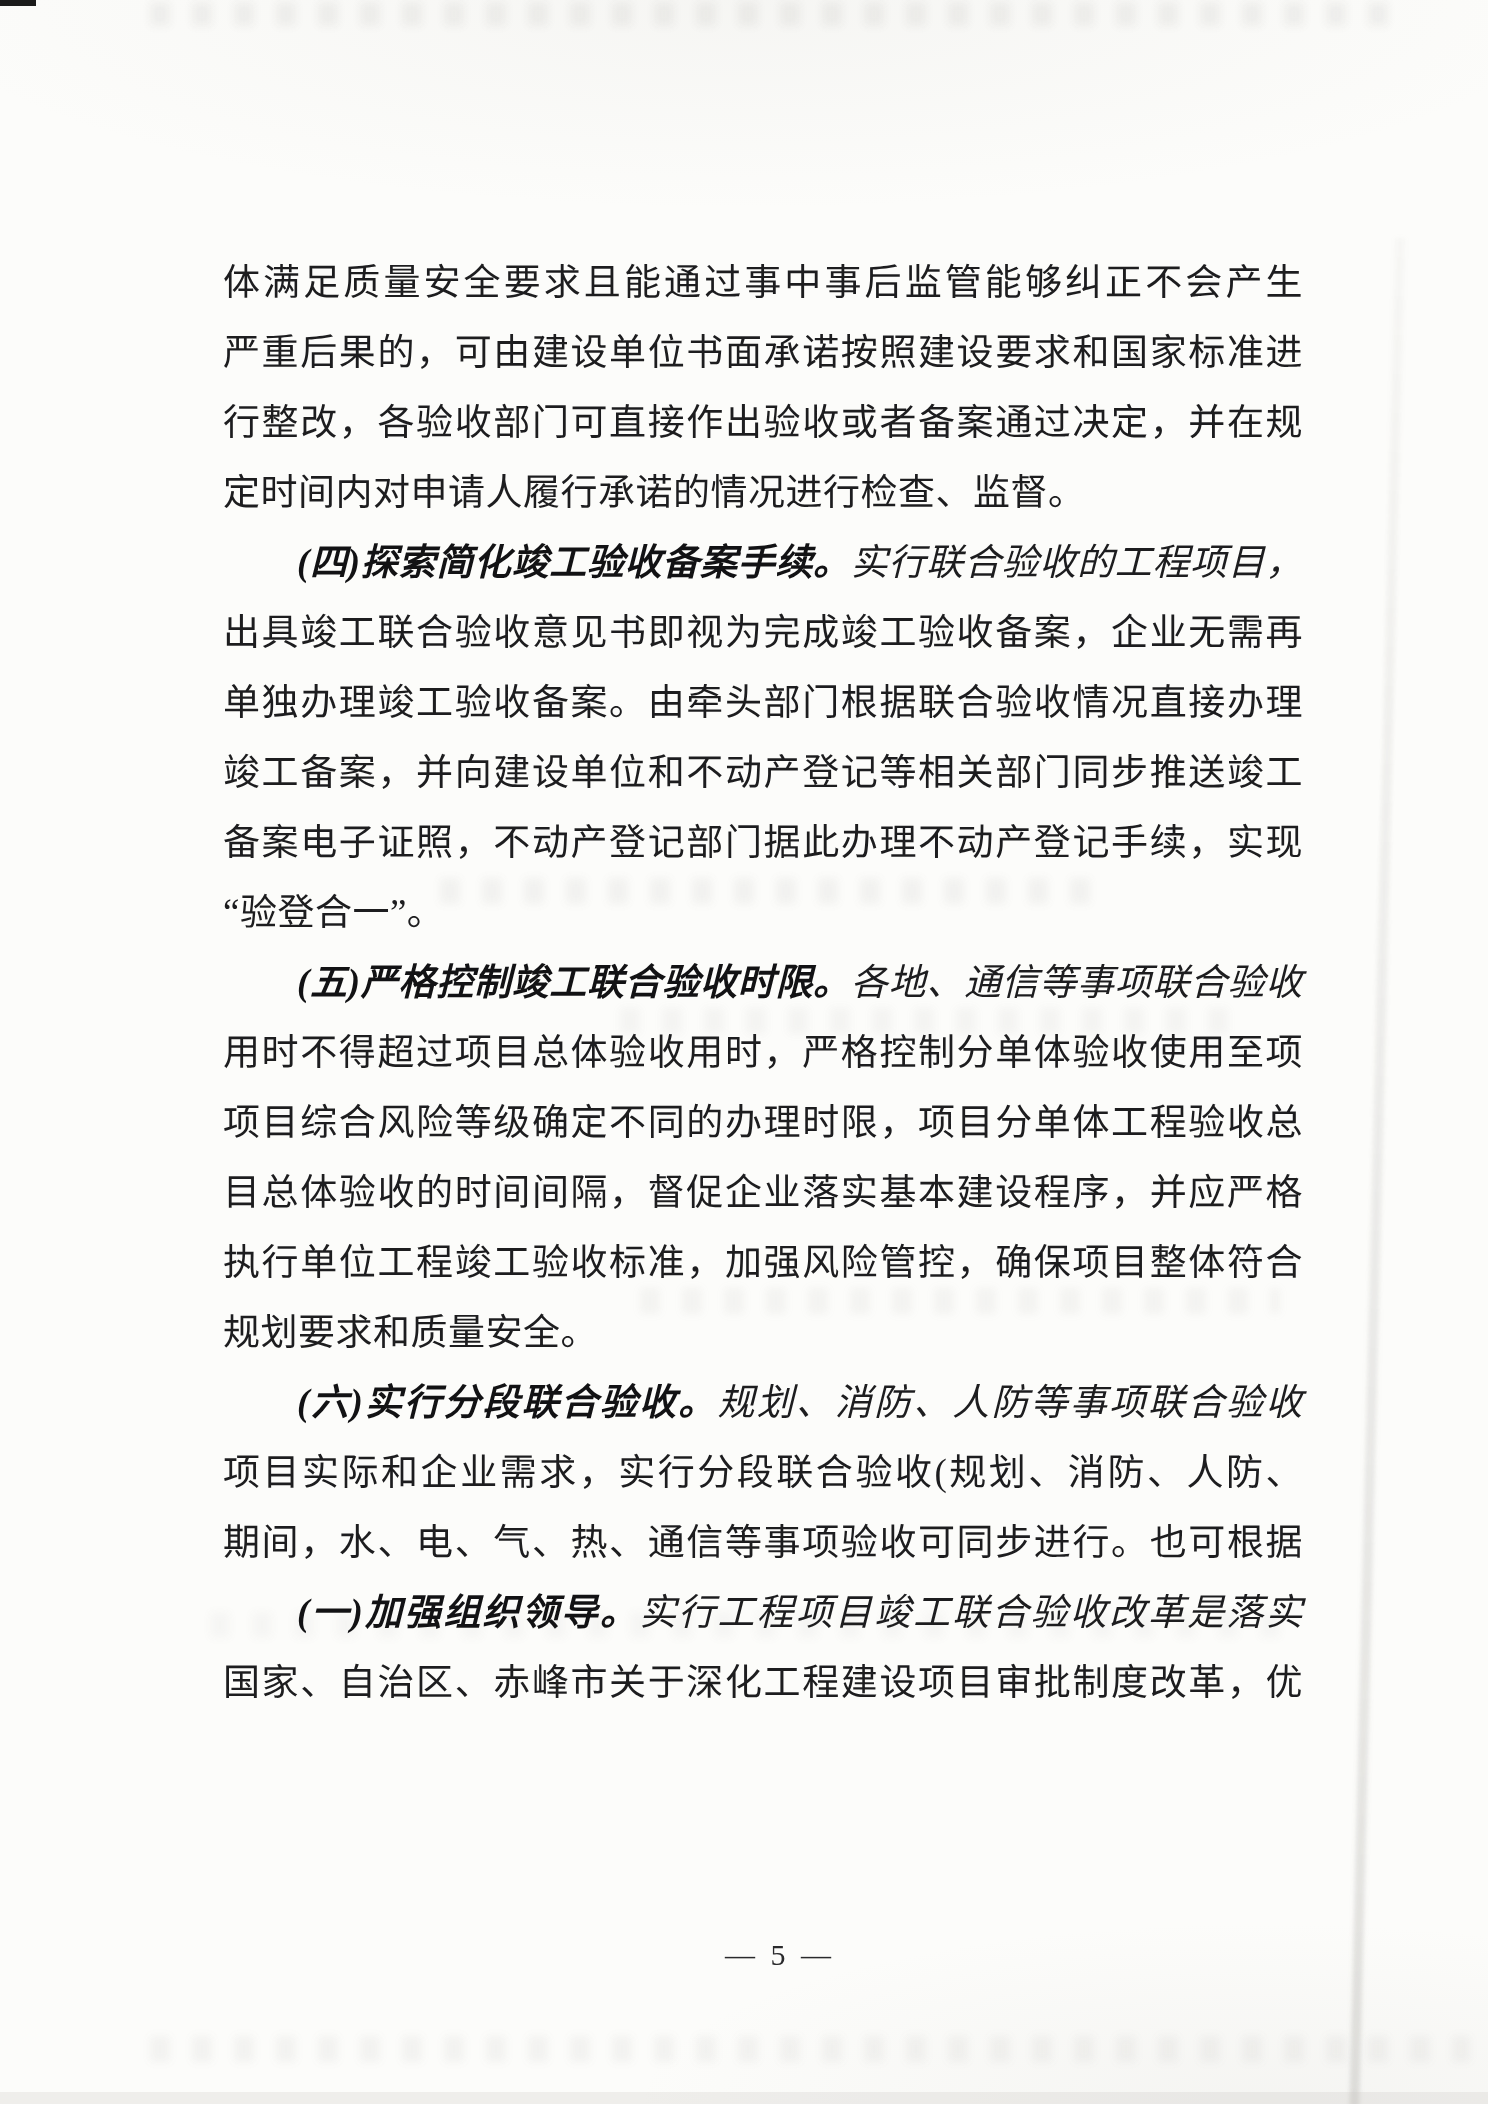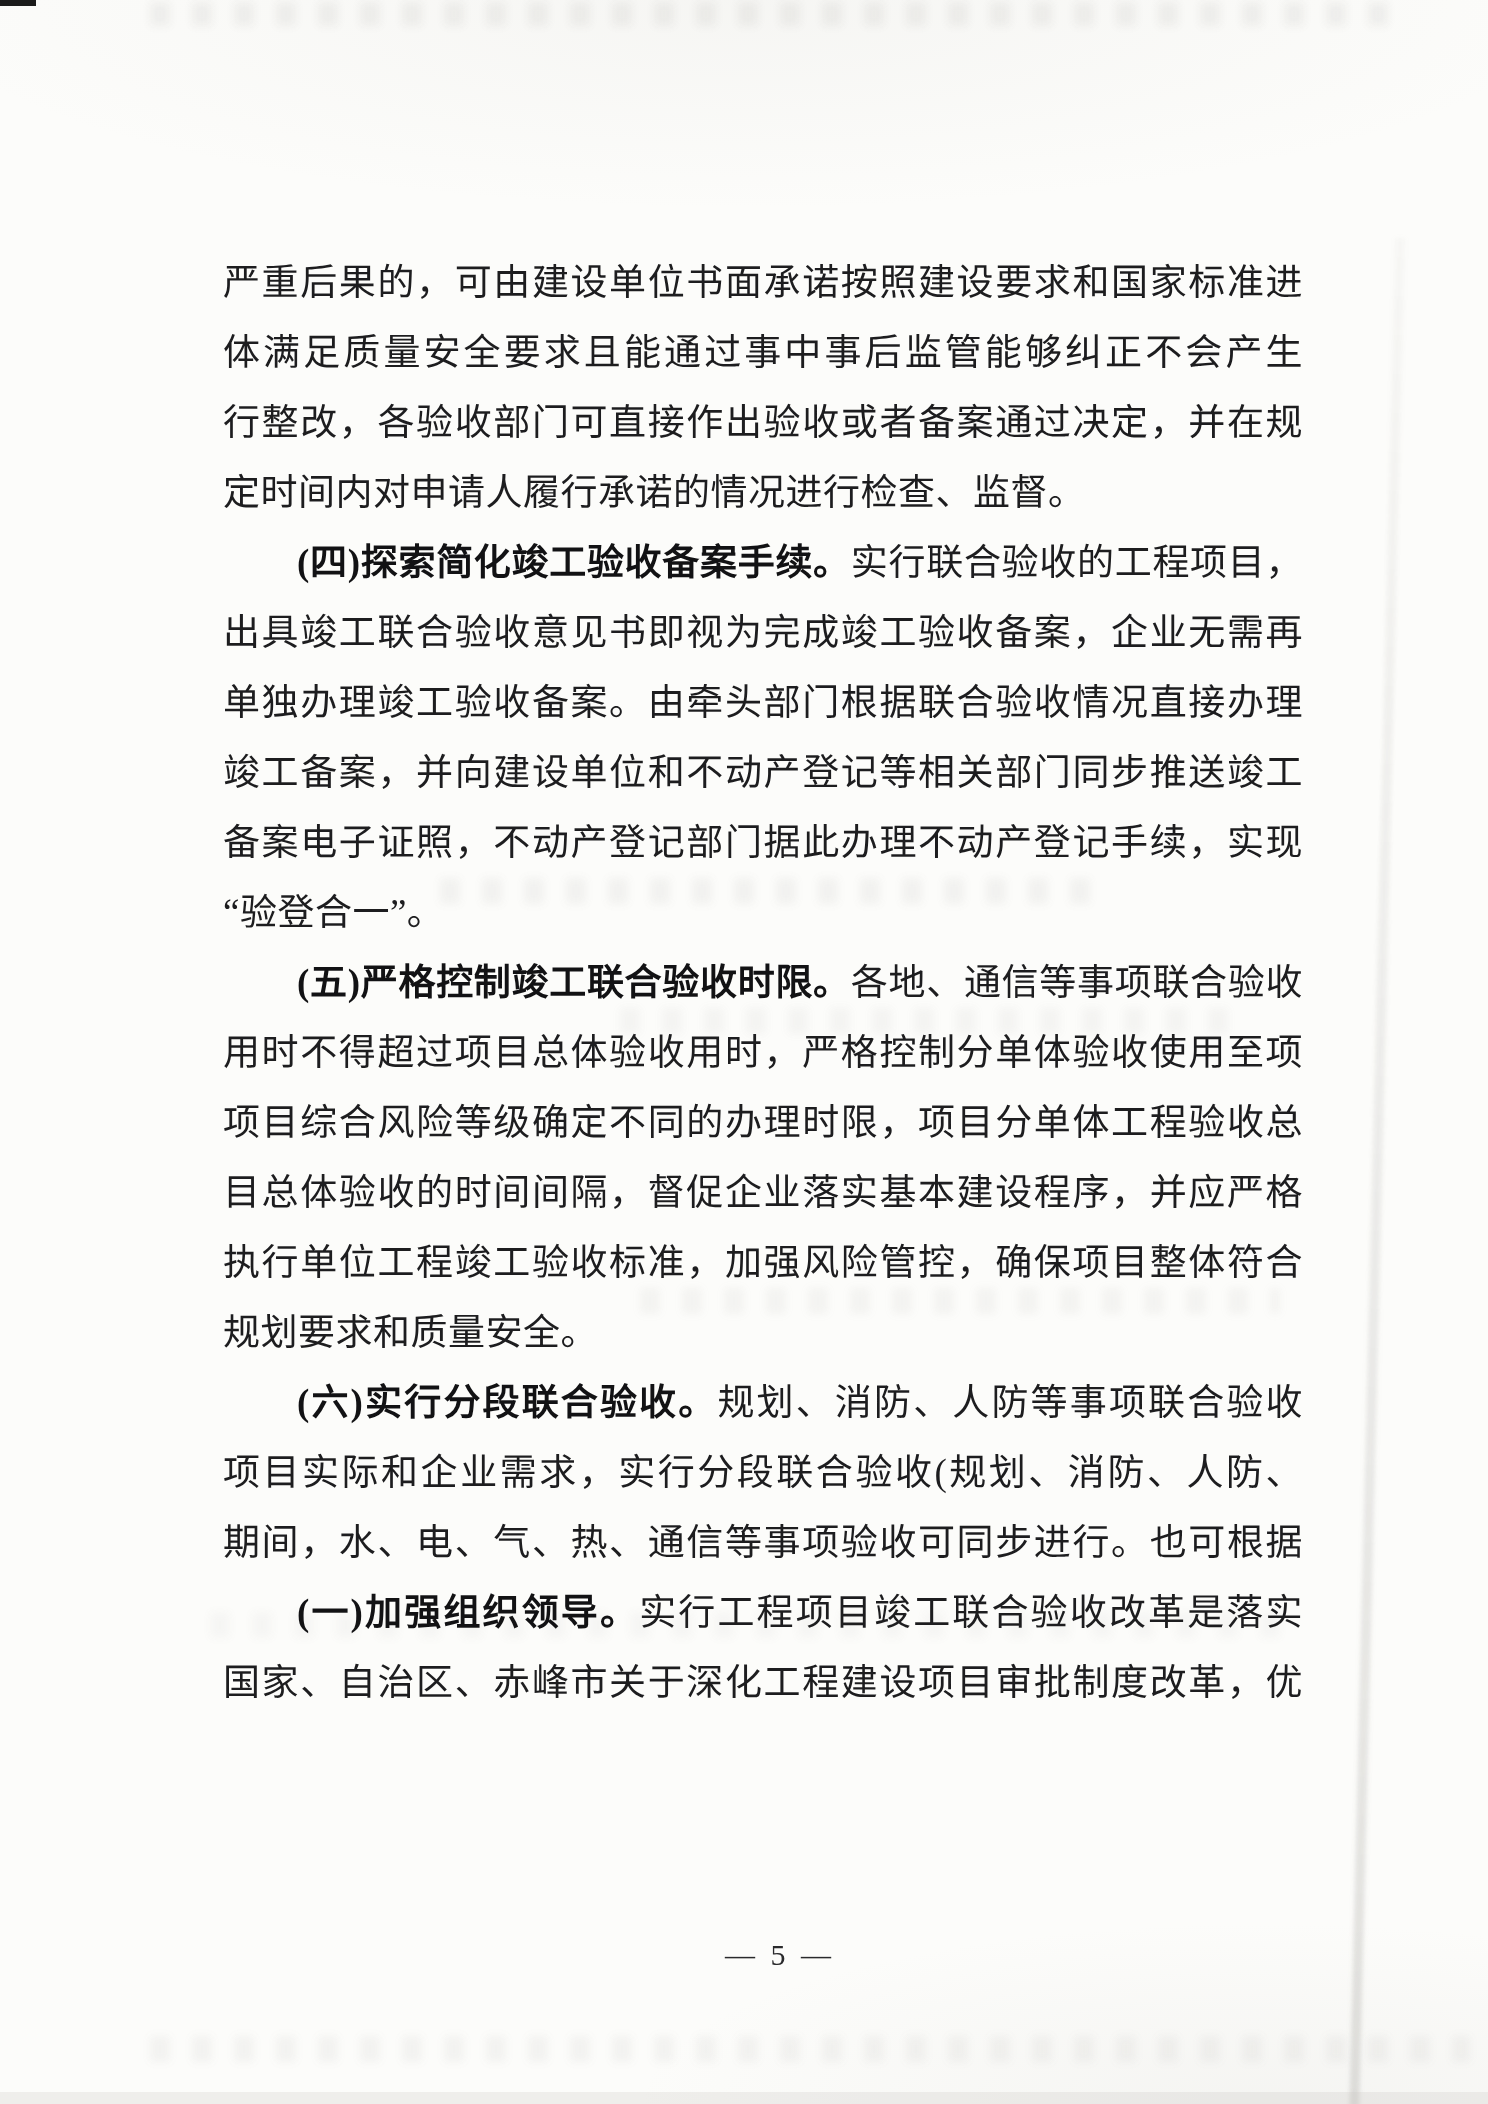--- a/index.html
+++ b/index.html
@@ -15,21 +15,21 @@
       radial-gradient(1200px 300px at 50% 0%, rgba(190,188,182,0.10), transparent 70%),
       radial-gradient(900px 260px at 85% 100%, rgba(190,188,182,0.12), transparent 70%),
       #fcfcfa;
   }
   .doc-body{position:absolute;left:223px;top:248px;width:1080px;}
   .line{
     height:70px;line-height:70px;font-size:37px;color:#1d1d1f;
     text-align:justify;text-justify:inter-character;letter-spacing:0.5px;
   }
   .line.fill{text-align-last:justify;}
-  .line.indent{padding-left:74px;}
+  .line.indent{padding-left:74px;font-style:italic;}
   .b{font-weight:bold;color:#121214;}
   .page-num{
     position:absolute;top:1938px;left:36px;width:1488px;text-align:center;
     font-size:30px;color:#2a2a2c;letter-spacing:4px;
     font-family:"Liberation Serif","DejaVu Serif",serif;
   }
   
   .corner-mark{position:absolute;left:0;top:0;width:36px;height:6px;background:#1b1b1b;}
   .edge-streak{
     position:absolute;left:1395px;top:238px;width:10px;height:1870px;
@@ -58,22 +58,22 @@
 <div class="smudge top"></div>
 <div class="smudge g1"></div>
 <div class="smudge g2"></div>
 <div class="smudge g3"></div>
 <div class="smudge g4"></div>
 <div class="smudge g5"></div>
 <div class="edge-streak"></div>
 <div class="bottom-strip"></div>
 
 <div class="doc-body">
+    <div class="line fill"><span>体满足质量安全要求且能通过事中事后监管能够纠正不会产生</span></div>
     <div class="line fill"><span>严重后果的，可由建设单位书面承诺按照建设要求和国家标准进</span></div>
-    <div class="line fill"><span>体满足质量安全要求且能通过事中事后监管能够纠正不会产生</span></div>
     <div class="line fill"><span>行整改，各验收部门可直接作出验收或者备案通过决定，并在规</span></div>
     <div class="line"><span>定时间内对申请人履行承诺的情况进行检查、监督。</span></div>
     <div class="line fill indent"><span class="b">(四)探索简化竣工验收备案手续。</span><span>实行联合验收的工程项目，</span></div>
     <div class="line fill"><span>出具竣工联合验收意见书即视为完成竣工验收备案，企业无需再</span></div>
     <div class="line fill"><span>单独办理竣工验收备案。由牵头部门根据联合验收情况直接办理</span></div>
     <div class="line fill"><span>竣工备案，并向建设单位和不动产登记等相关部门同步推送竣工</span></div>
     <div class="line fill"><span>备案电子证照，不动产登记部门据此办理不动产登记手续，实现</span></div>
     <div class="line"><span>“验登合一”。</span></div>
     <div class="line fill indent"><span class="b">(五)严格控制竣工联合验收时限。</span><span>各地、通信等事项联合验收</span></div>
     <div class="line fill"><span>用时不得超过项目总体验收用时，严格控制分单体验收使用至项</span></div>

